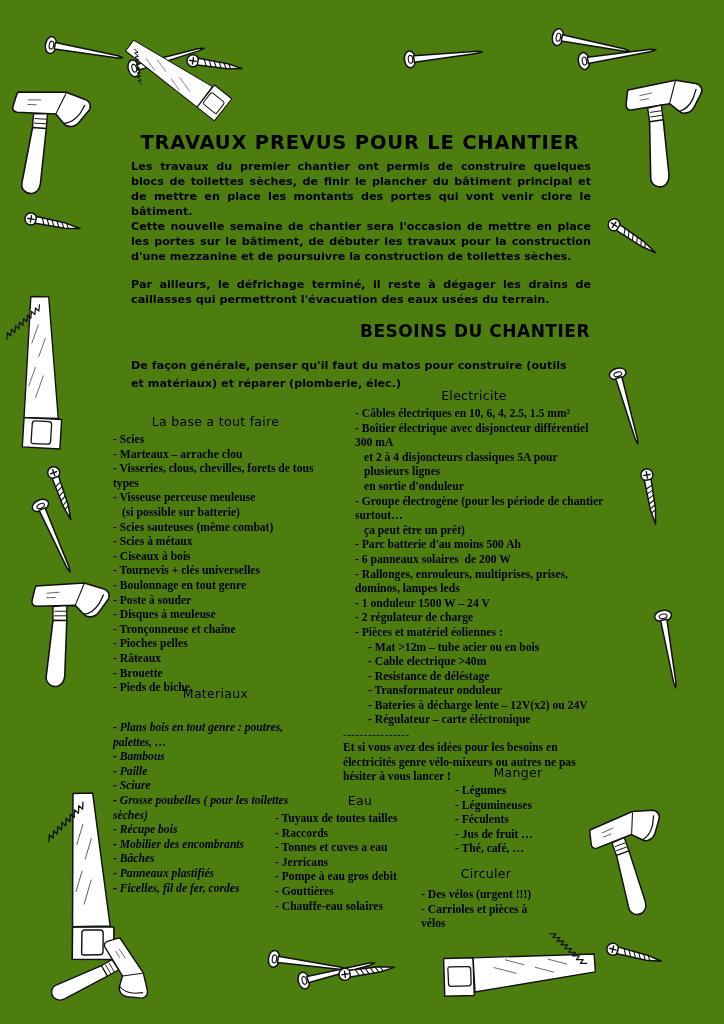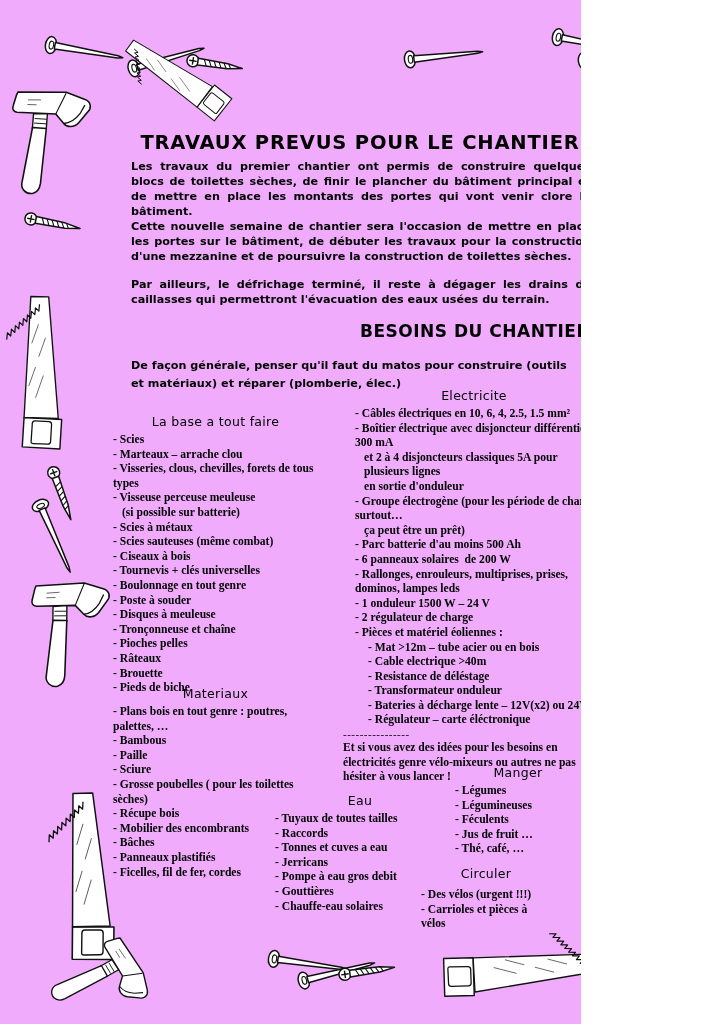--- a/index.html
+++ b/index.html
@@ -2,23 +2,23 @@
 <html lang="fr"><head>
 <meta charset="utf-8">
 <style>
   html, body {
     margin: 0;
     padding: 0;
     background: #ffffff;
   }
   #page {
     position: relative;
-    width: 581px;
+    width: 724px;
     height: 1024px;
-    background: #f0abfc;
+    background: #4d7c0f;
     overflow: hidden;
     font-family: "Liberation Serif", "DejaVu Serif", serif;
     color: #000000;
   }
 
   
   #decor {
     position: absolute;
     left: 0; top: 0;
     width: 724px;
@@ -255,38 +255,38 @@
     <div class="blk para-intro" style="left:131px; top:357px; width:450px;">De façon générale, penser qu'il faut du matos pour construire (outils et matériaux) et réparer (plomberie, élec.)</div>
 
     <div class="blk" style="left:113px; top:414px; width:205px;">
       <div class="sub-head">La base a tout faire</div>
       <ul class="lst" style="margin-top:4px;">
         <li>- Scies</li>
         <li>- Marteaux – arrache clou</li>
         <li>- Visseries, clous, chevilles, forets de tous types</li>
         <li>- Visseuse perceuse meuleuse</li>
         <li class="ind2">(si possible sur batterie)</li>
+        <li>- Scies sauteuses (même combat)</li>
         <li>- Scies à métaux</li>
-        <li>- Scies sauteuses (même combat)</li>
         <li>- Ciseaux à bois</li>
         <li>- Tournevis + clés universelles</li>
         <li>- Boulonnage en tout genre</li>
         <li>- Poste à souder</li>
         <li>- Disques à meuleuse</li>
         <li>- Tronçonneuse et chaîne</li>
         <li>- Pioches pelles</li>
         <li>- Râteaux</li>
         <li>- Brouette</li>
         <li>- Pieds de biche</li>
       </ul>
     </div>
 
     <div class="blk" style="left:113px; top:686px; width:205px;">
       <div class="sub-head">Materiaux</div>
-      <ul class="lst" style="margin-top:4px;">
+      <ul class="lst" style="margin-top:20px;font-style:italic;">
         <li>- Plans bois en tout genre : poutres, palettes, …</li>
         <li>- Bambous</li>
         <li>- Paille</li>
         <li>- Sciure</li>
         <li>- Grosse poubelles ( pour les toilettes sèches)</li>
         <li>- Récupe bois</li>
         <li>- Mobilier des encombrants</li>
         <li>- Bâches</li>
         <li>- Panneaux plastifiés</li>
         <li>- Ficelles, fil de fer, cordes</li>

